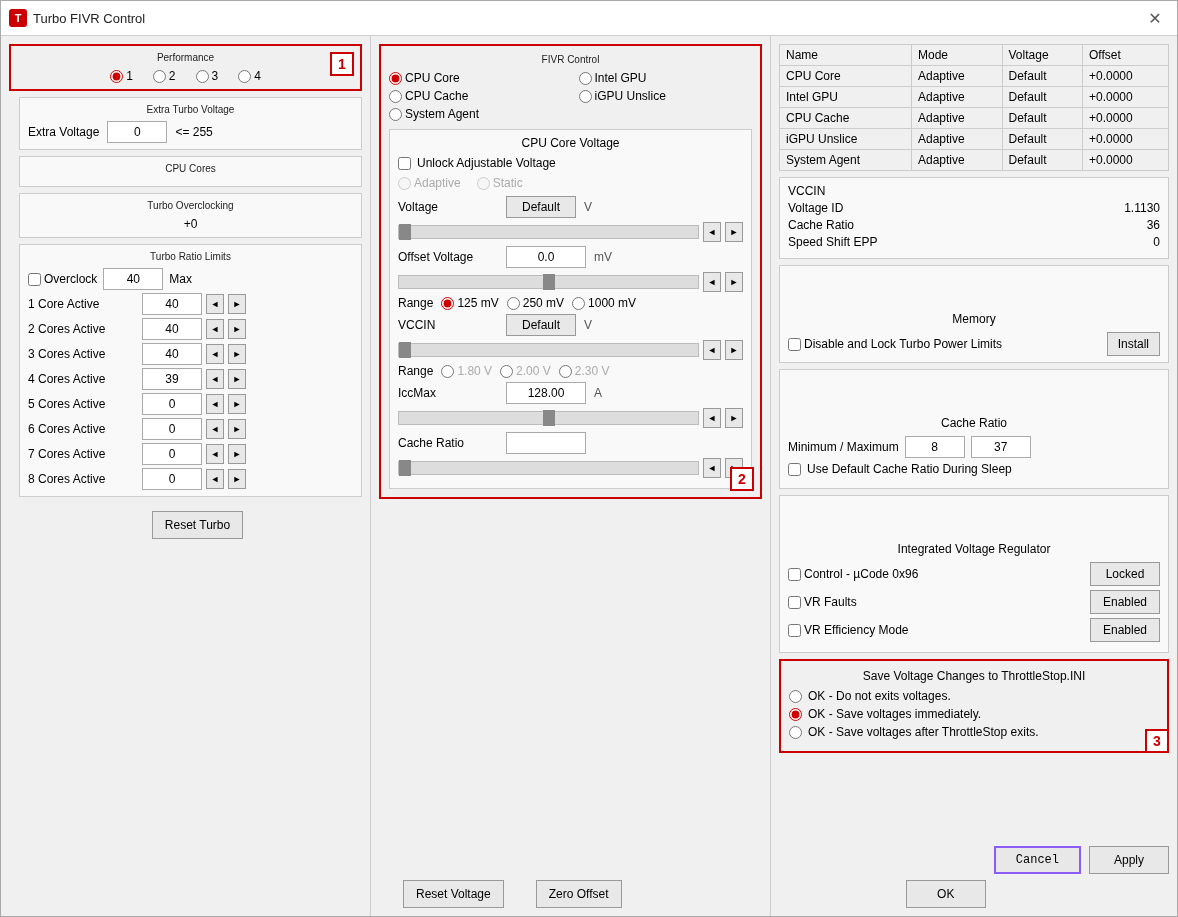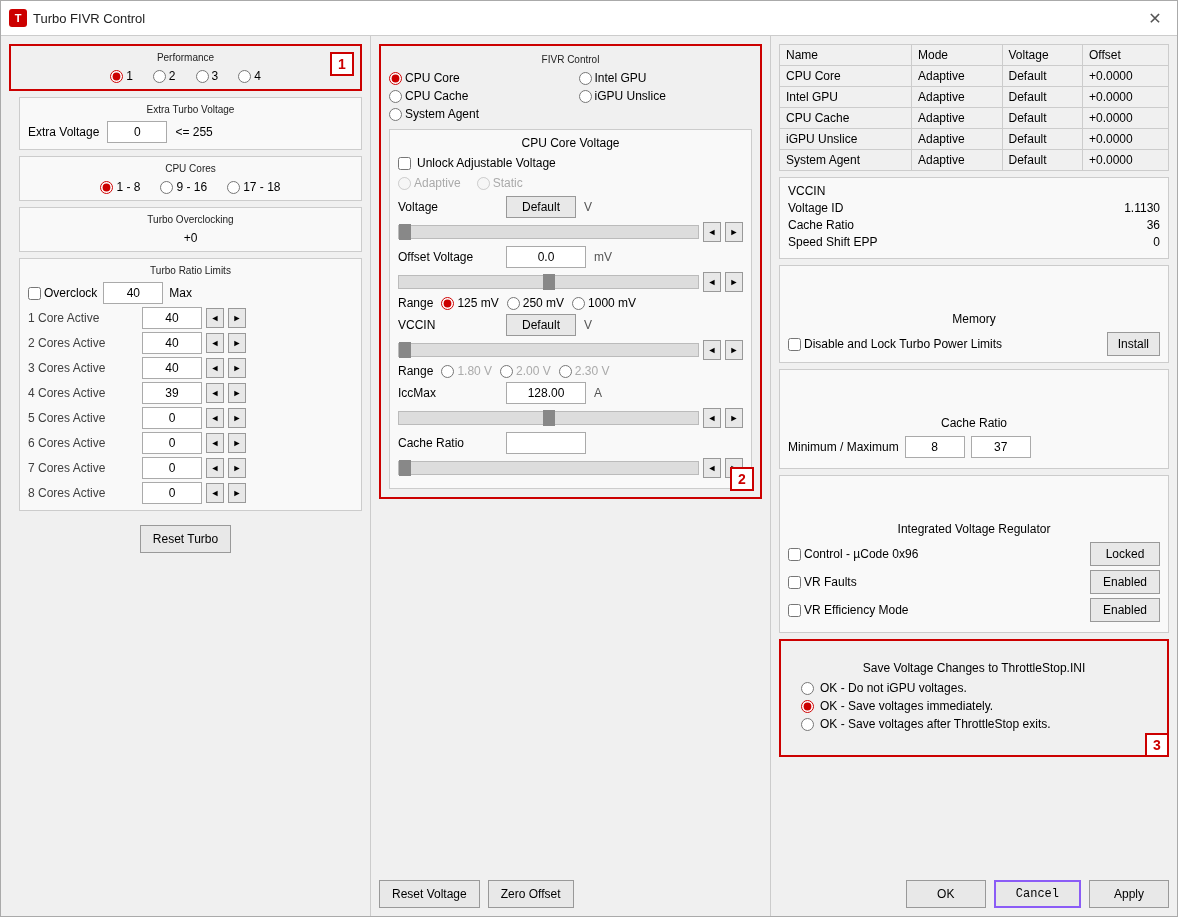--- a/index.html
+++ b/index.html
@@ -135,21 +135,21 @@
     }
     .core-row {
       display: flex;
       align-items: center;
       gap: 4px;
       margin-top: 3px;
     }
     .core-label {
       width: 110px;
       font-size: 12px;
-      color: #404040;
+      color: #000000;
     }
     .small-arrow-btn {
       width: 18px;
       height: 20px;
       border: 1px solid #999;
       background: #e8e8e8;
       cursor: pointer;
       font-size: 9px;
       display: flex;
       align-items: center;
@@ -157,20 +157,21 @@
       padding: 0;
     }
     .bottom-btn {
       height: 28px;
       border: 1px solid #999;
       background: #e8e8e8;
       cursor: pointer;
       font-size: 12px;
       padding: 0 12px;
       margin-top: auto;
+      margin-left: 24px;
     }
     
     .middle-panel {
       width: 400px;
       border-right: 1px solid #ccc;
       padding: 8px;
       display: flex;
       flex-direction: column;
       gap: 8px;
     }
@@ -359,21 +360,21 @@
       height: 24px;
       border: 1px solid #999;
       background: #e8e8e8;
       cursor: pointer;
       font-size: 12px;
       padding: 0 10px;
       min-width: 70px;
     }
     .save-box {
       border: 2px solid #cc0000;
-      padding: 20px;
+      padding: 8px;
       position: relative;
     }
     .save-title {
       text-align: center;
       margin-bottom: 6px;
     }
     .badge-3 {
       position: absolute;
       bottom: -2px;
       right: -2px;
@@ -396,21 +397,21 @@
       padding-top: 6px;
     }
     .action-btn {
       height: 28px;
       border: 1px solid #999;
       background: #e8e8e8;
       cursor: pointer;
       font-size: 12px;
       padding: 0 20px;
     }
-    .action-btn.ok { min-width: 80px; }
+    .action-btn.ok { min-width: 80px; margin-top: 34px; }
     .action-btn.cancel { min-width: 80px; border: 2px solid #8b5cf6; font-family: Liberation Mono, monospace; }
     .action-btn.apply { min-width: 80px; }
     input[type="radio"] { accent-color: #cc0000; }
     input[type="checkbox"] { accent-color: #666; }
     .disabled-text { color: #aaa; }
     .overclock-row {
       display: flex;
       align-items: center;
       gap: 6px;
     }
@@ -464,34 +465,20 @@
         <div class="row-label-input">
           <span>Extra Voltage</span>
           <input type="text" class="small-input" value="0" style="">
           <span>&lt;= 255</span>
         </div>
       </div>
 
 
       <div class="plain-section">
         <div class="section-label">CPU Cores</div>
-        <div class="radio-row">
-          <label class="radio-item">
-            <input type="radio" name="cores" checked="" style=""> 
-              <span>1 - 8</span>
-          </label>
-          <label class="radio-item">
-            <input type="radio" name="cores" style=""> 
-              <span>9 - 16</span>
-          </label>
-          <label class="radio-item">
-            <input type="radio" name="cores" style=""> 
-              <span>17 - 18</span>
-          </label>
-        </div>
       </div>
 
       <div class="plain-section">
         <div class="section-label">Turbo Overclocking</div>
         <div class="turbo-value">+0</div>
       </div>
 
       <div class="plain-section">
         <div class="section-label">Turbo Ratio Limits</div>
         <div class="overclock-row">
@@ -773,20 +760,24 @@
         </div>
       </div>
 
       <div class="right-section">
         <div class="right-section-title">Cache Ratio</div>
         <div class="cache-inputs">
           <span>Minimum / Maximum</span>
           <input type="text" class="small-input" value="8" style="">
           <input type="text" class="small-input" value="37" style="">
         </div>
+        <div class="checkbox-row">
+          <input type="checkbox" style="">
+          <span>Use Default Cache Ratio During Sleep</span>
+        </div>
       </div>
 
       <div class="right-section">
         <div class="right-section-title">Integrated Voltage Regulator</div>
         <div class="ivr-row">
           <label class="radio-item">
             <input type="checkbox" style="">
             <span>Control - µCode 0x96</span>
           </label>
           <button class="ivr-btn">Locked</button>
@@ -804,21 +795,21 @@
             <span>VR Efficiency Mode</span>
           </label>
           <button class="ivr-btn">Enabled</button>
         </div>
       </div>
 
       <div class="save-box">
         <div class="save-title">Save Voltage Changes to ThrottleStop.INI</div>
         <label class="radio-item" style="display:flex;align-items:center;gap:6px;margin-bottom:4px;">
           <input type="radio" name="save_opt" style="">
-          <span>OK - Do not iGPU voltages.</span>
+          <span>OK - Do not exits voltages.</span>
         </label>
         <label class="radio-item" style="display:flex;align-items:center;gap:6px;margin-bottom:4px;">
           <input type="radio" name="save_opt" checked="" style="">
           <span>OK - Save voltages immediately.</span>
         </label>
         <label class="radio-item" style="display:flex;align-items:center;gap:6px;margin-bottom:4px;">
           <input type="radio" name="save_opt" style="">
           <span>OK - Save voltages after ThrottleStop exits.</span>
         </label>
         <div class="badge-3">3</div>

